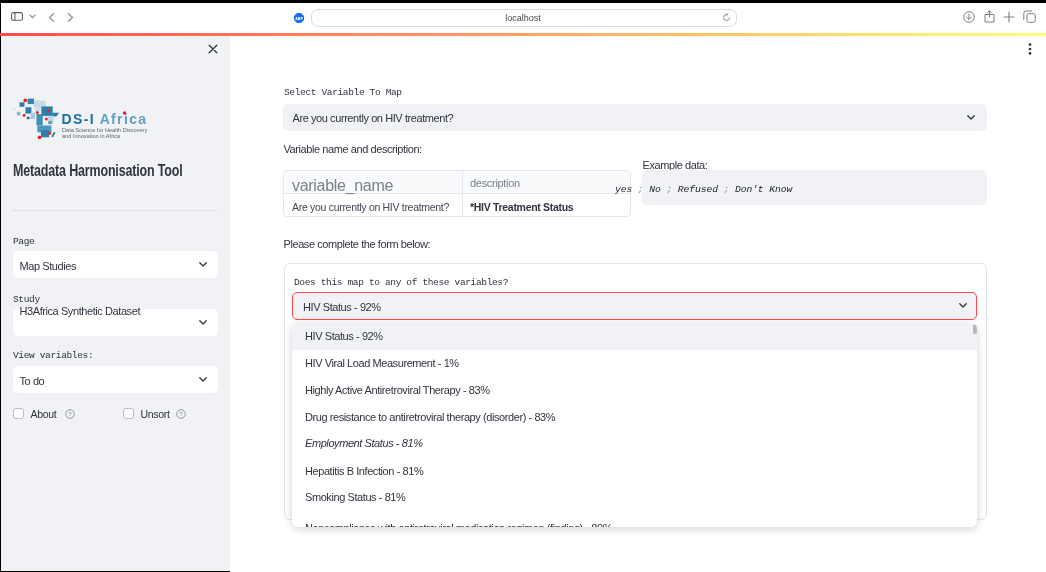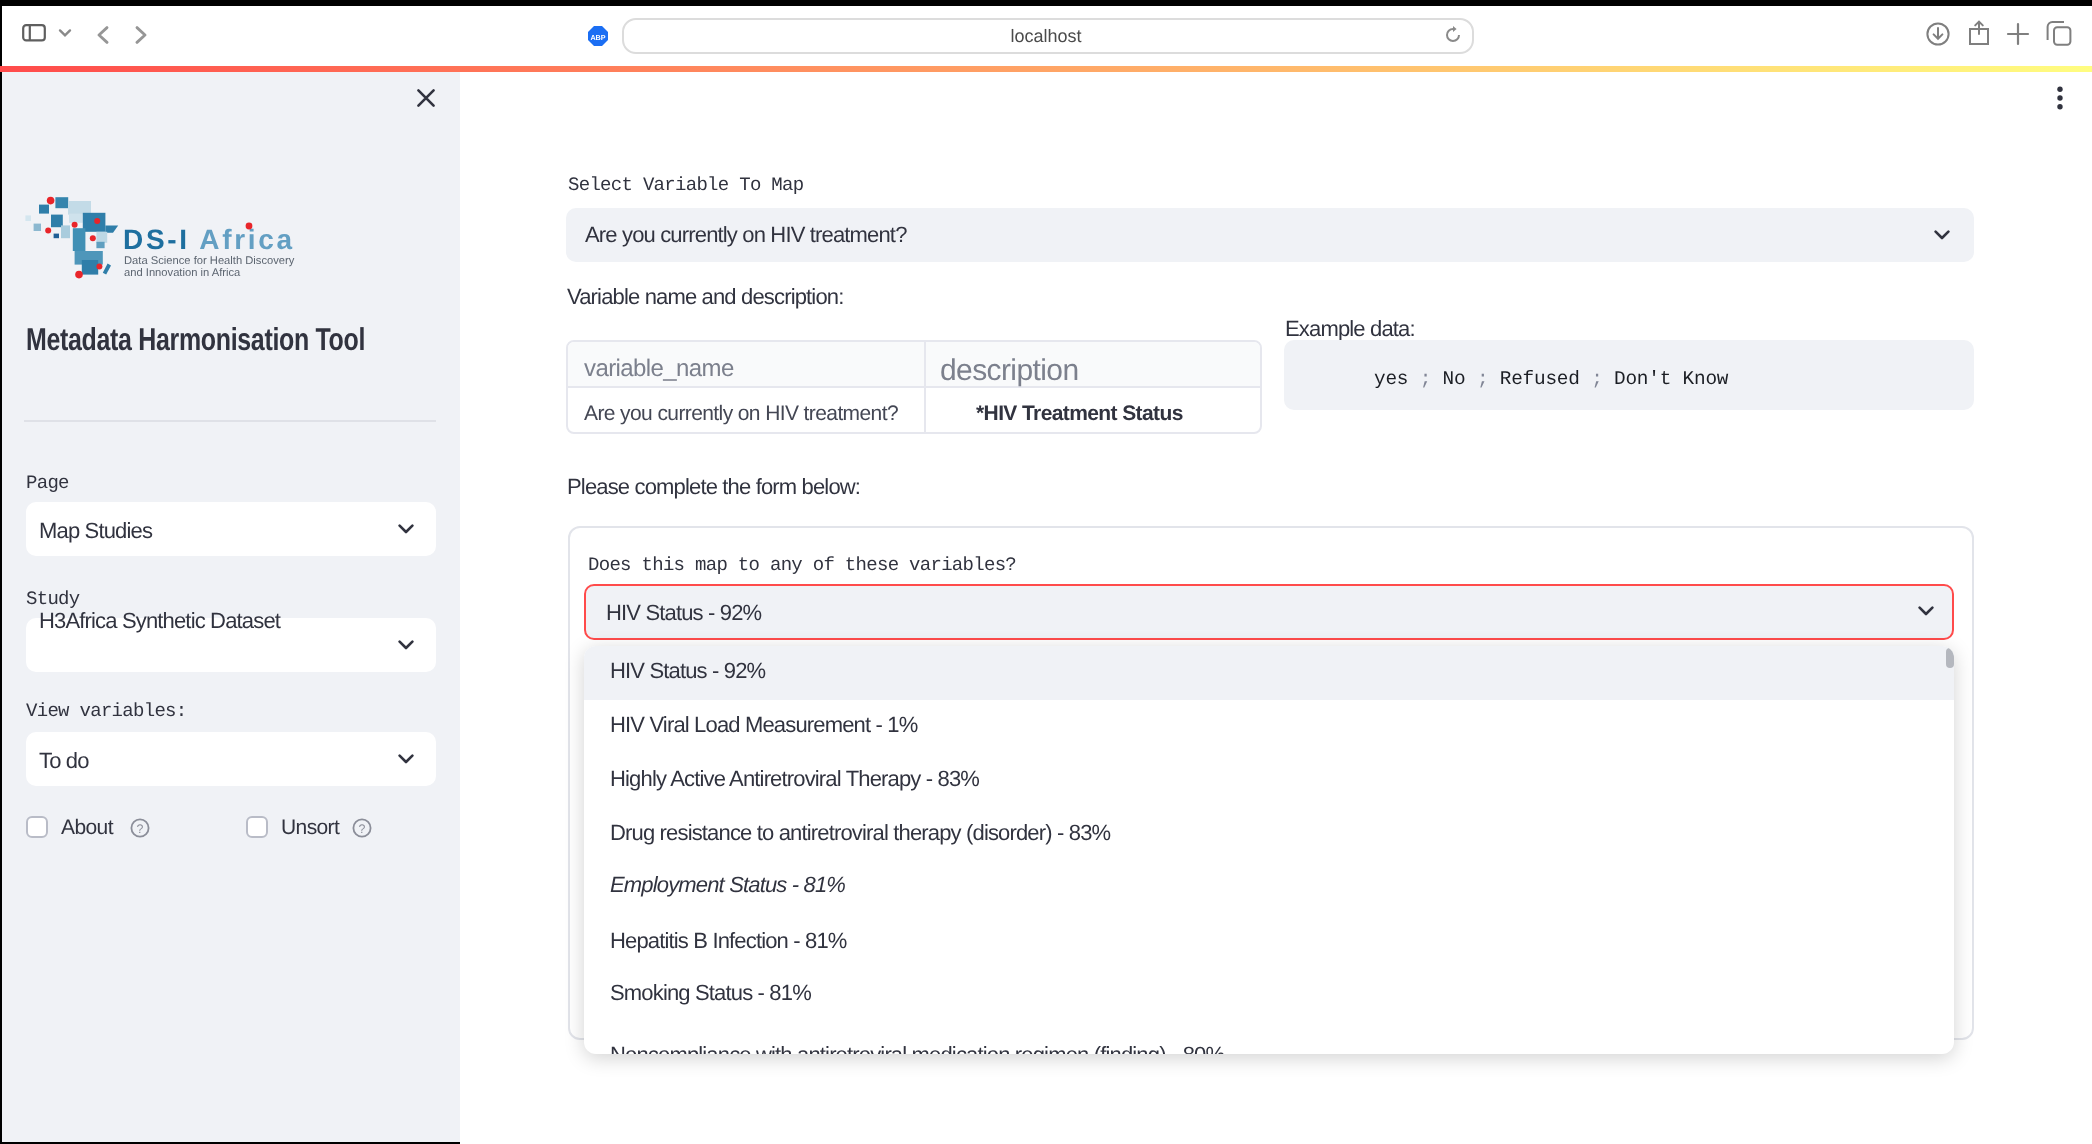--- a/index.html
+++ b/index.html
@@ -156,27 +156,27 @@
       <path d="M0.8 0.8 L4 4 L7.2 0.8" fill="none" stroke="#31333f" stroke-width="1.3" stroke-linecap="round" stroke-linejoin="round"></path>
     </svg>
 
   <div class="txt body11" style="left:283.5px;top:144px;">Variable name and description:</div>
   <div class="txt body11" style="left:642.5px;top:144px;margin-top:16px;">Example data:</div>
 
   <div class="abs" style="left:283px;top:169.5px;width:347.5px;height:47px;border:1px solid #e6e7ee;border-radius:4px;box-sizing:border-box;background:#fff;overflow:hidden;">
     <div style="position:absolute;left:0;top:0;width:100%;height:23px;background:#f9fafb;border-bottom:1px solid #e6e7ee;box-sizing:border-box;"></div>
     <div style="position:absolute;left:177.5px;top:0;width:1px;height:47px;background:#e6e7ee;"></div>
   </div>
-  <div class="txt" style="left:292px;top:178px;font-size:12px;letter-spacing:-0.3px;color:#7c808d;">variable_name</div>
-  <div class="txt" style="left:470px;top:178px;font-size:15px;letter-spacing:-0.3px;color:#7c808d;">description</div>
+  <div class="txt" style="left:292px;top:178px;font-size:16px;letter-spacing:-0.3px;color:#7c808d;">variable_name</div>
+  <div class="txt" style="left:470px;top:178px;font-size:11px;letter-spacing:-0.3px;color:#7c808d;">description</div>
   <div class="txt" style="left:292px;top:202px;font-size:10.5px;letter-spacing:-0.3px;color:#444754;">Are you currently on HIV treatment?</div>
-  <div class="txt" style="left:470px;top:202px;font-size:10.5px;letter-spacing:-0.3px;font-weight:bold;color:#31333f;margin-left:18px;">*HIV Treatment Status</div>
+  <div class="txt" style="left:470px;top:202px;font-size:10.5px;letter-spacing:-0.3px;font-weight:bold;color:#31333f;">*HIV Treatment Status</div>
 
   <div class="abs" style="left:642px;top:169.5px;width:344.5px;height:35px;background:#f0f2f6;border-radius:5px;"></div>
-  <div class="txt" style="left:687px;top:184.5px;font-family:'Liberation Mono',monospace;font-size:9.7px;letter-spacing:-0.1px;color:#1b1e24;">yes <span style="color:#818696;">;</span> No <span style="color:#818696;">;</span> Refused <span style="color:#818696;">;</span> Don't Know</div>
+  <div class="txt" style="left:615px;top:184.5px;font-family:'Liberation Mono',monospace;font-size:9.7px;letter-spacing:-0.1px;color:#1b1e24;font-style:italic;">yes <span style="color:#818696;">;</span> No <span style="color:#818696;">;</span> Refused <span style="color:#818696;">;</span> Don't Know</div>
 
   <div class="txt body11" style="left:283.5px;top:238.5px;">Please complete the form below:</div>
 
   <div class="abs" style="left:284px;top:262.5px;width:702.5px;height:257px;border:1px solid #e2e4ea;border-radius:6px;box-sizing:border-box;"></div>
   <div class="txt lbl" style="left:294px;top:277.5px;">Does this map to any of these variables?</div>
   <div class="sel" style="left:292px;top:291.5px;width:685px;height:28px;background:#f0f2f6;border:1px solid #ff4b4b;box-sizing:border-box;"></div>
   <div class="txt body11" style="left:303px;top:302px;">HIV Status - 92%</div>
   <svg class="chev" style="left:958.5px;top:303px;" viewBox="0 0 8 5">
       <path d="M0.8 0.8 L4 4 L7.2 0.8" fill="none" stroke="#31333f" stroke-width="1.3" stroke-linecap="round" stroke-linejoin="round"></path>
     </svg>

